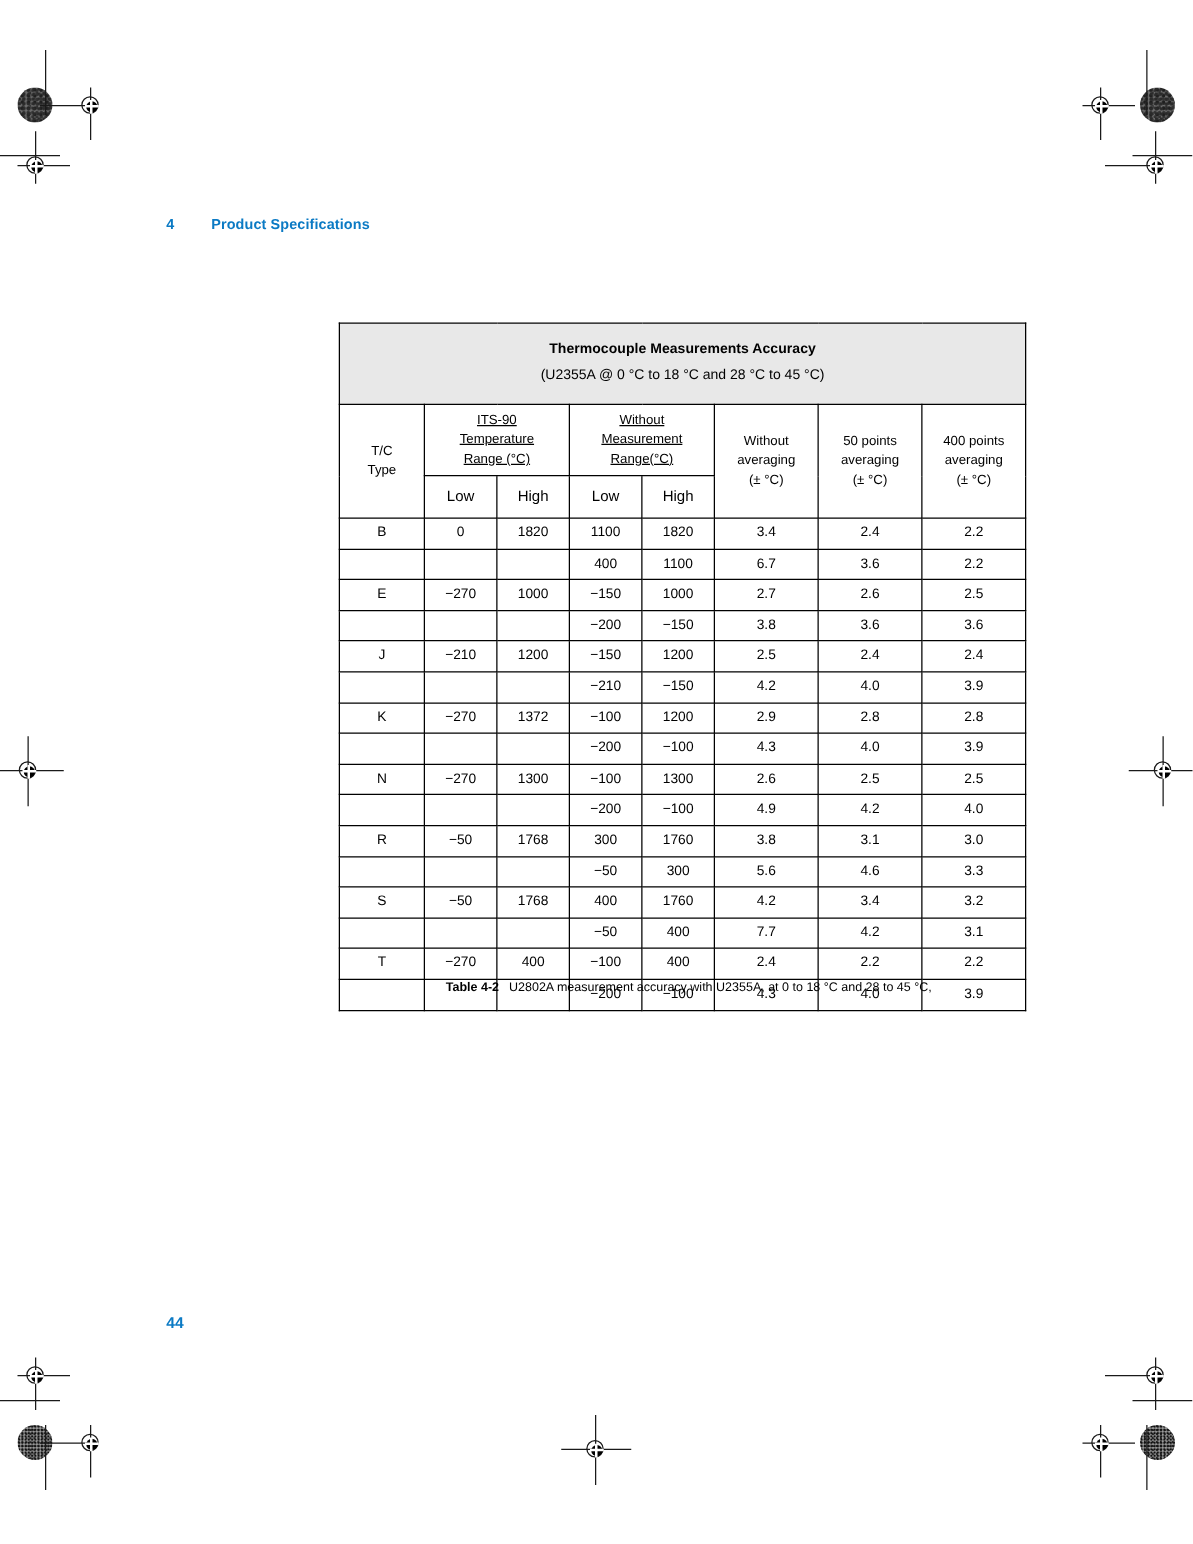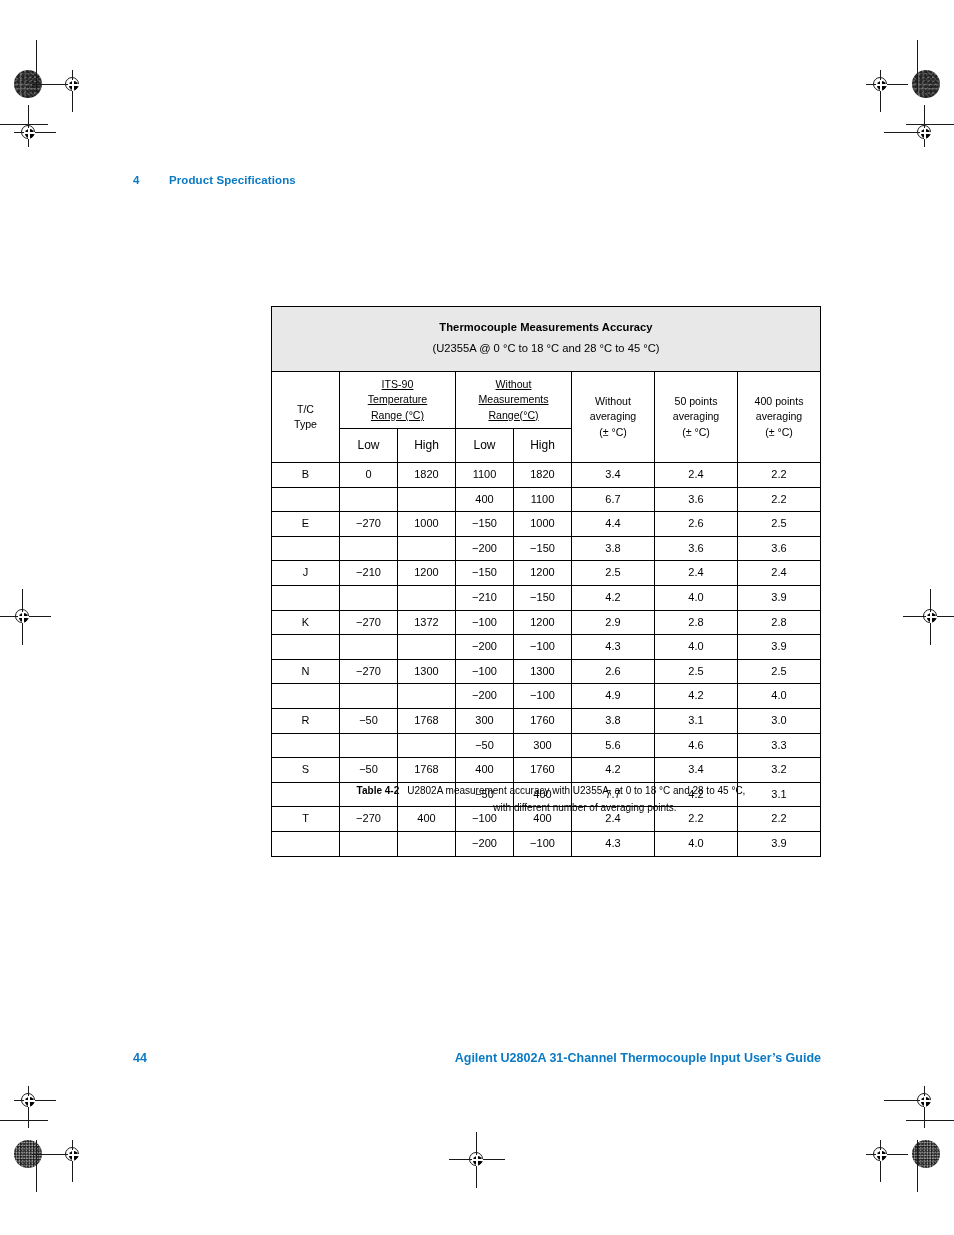--- a/index.html
+++ b/index.html
@@ -124,21 +124,20 @@
   }
 
   .spec-table {
     position: absolute;
     left: 271px;
     top: 258px;
     width: 549px;
     border-collapse: collapse;
     table-layout: fixed;
     font-size: 11px;
-    margin-top: 48px;
   }
   .spec-table td, .spec-table th {
     border: 1px solid #000000;
     padding: 0;
     text-align: center;
     vertical-align: middle;
     font-weight: normal;
   }
   .title-band {
     background: #e8e8e8;
@@ -340,21 +339,21 @@
           <span>T/C</span><br>
           <span>Type</span>
         </th>
         <th class="hdr-cell hdr-group" colspan="2">
           <span>ITS-90</span><br>
           <span>Temperature</span><br>
           <span>Range (°C)</span>
         </th>
         <th class="hdr-cell hdr-group" colspan="2">
           <span>Without</span><br>
-          <span>Measurements</span><br>
+          <span>Measurement</span><br>
           <span>Range(°C)</span>
         </th>
         <th class="hdr-cell hdr-tall" rowspan="2">
           <span>Without</span><br>
           <span>averaging</span><br>
           <span>(± °C)</span>
         </th>
         <th class="hdr-cell hdr-tall" rowspan="2">
           <span>50 points</span><br>
           <span>averaging</span><br>
@@ -393,21 +392,21 @@
           <td>6.7</td>
           <td>3.6</td>
           <td>2.2</td>
         </tr>
         <tr class="data-row">
           <td>E</td>
           <td>−270</td>
           <td>1000</td>
           <td>−150</td>
           <td>1000</td>
-          <td>4.4</td>
+          <td>2.7</td>
           <td>2.6</td>
           <td>2.5</td>
         </tr>
         <tr class="data-row">
           <td></td>
           <td></td>
           <td></td>
           <td>−200</td>
           <td>−150</td>
           <td>3.8</td>
@@ -532,19 +531,17 @@
           <td>−100</td>
           <td>4.3</td>
           <td>4.0</td>
           <td>3.9</td>
         </tr>
       </tbody>
   </table>
 
   <div class="caption">
     <span class="cap-label">Table 4-2</span><span>U2802A measurement accuracy with U2355A, at 0 to 18 °C and 28 to 45  °C,</span>
-    <span class="cap-l2">with different number of averaging points.</span>
   </div>
 
   <div class="footer-page">44</div>
-  <div class="footer-title">Agilent U2802A 31-Channel Thermocouple Input User’s Guide</div>
 
 </div>
 
 </body></html>

